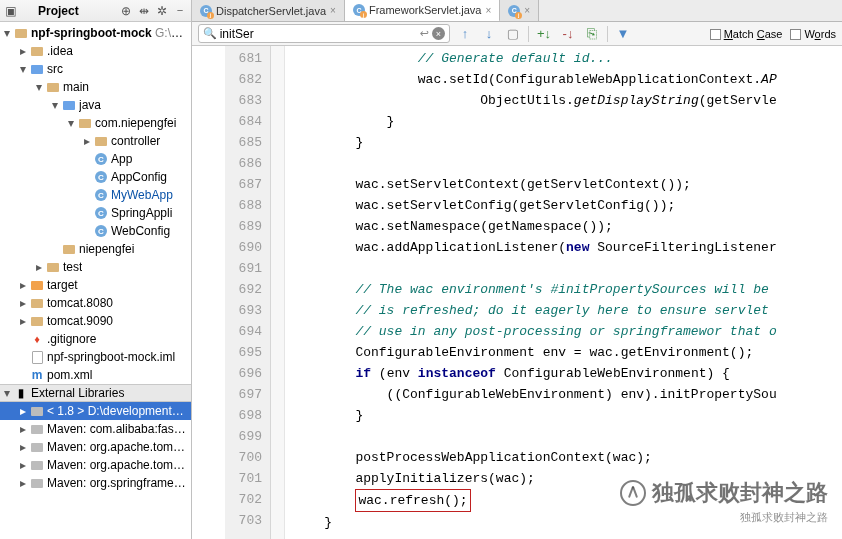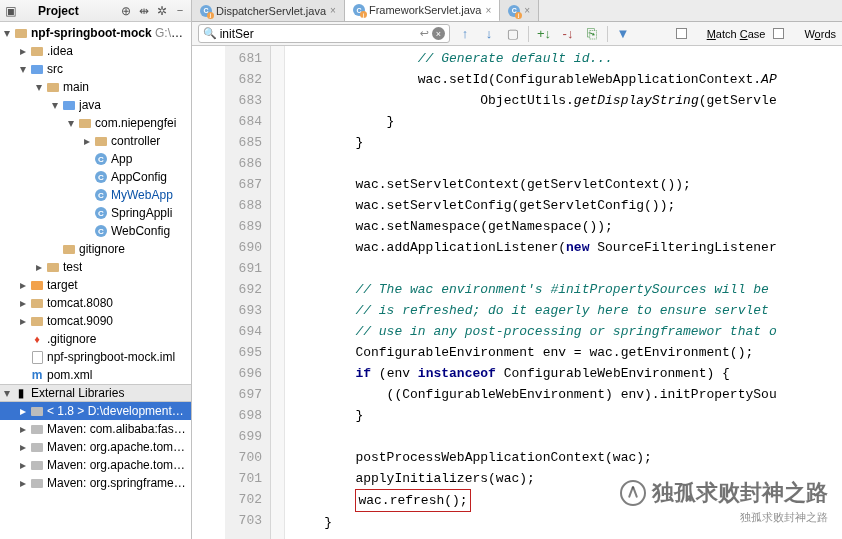--- a/index.html
+++ b/index.html
@@ -33,21 +33,21 @@
   .tab-icon::after { content: "j"; position: absolute; bottom: -2px; right: -2px; background: #f2a24c; border-radius: 50%; width: 7px; height: 7px; font-size: 5px; display: flex; align-items: center; justify-content: center; }
   .tab-close { color: #888; font-size: 10px; }
   .searchbar { height: 24px; background: #f5f5f5; border-bottom: 1px solid #c8c8c8; display: flex; align-items: center; padding: 0 6px; gap: 6px; }
   .search-field { flex: 0 0 252px; display: flex; align-items: center; background: #fff; border: 1px solid #bbb; border-radius: 3px; height: 19px; padding: 0 4px; gap: 3px; }
   .search-field input { border: none; outline: none; flex: 1; font-size: 12px; font-family: inherit; }
   .sicon { color: #888; font-size: 11px; }
   .nav-icons { display: flex; align-items: center; gap: 6px; }
   .nav-icons .ni { width: 18px; height: 18px; display: inline-flex; align-items: center; justify-content: center; color: #4a86c7; font-size: 13px; }
   .nav-icons .sep { width: 1px; height: 16px; background: #ccc; }
   .match-opts { margin-left: auto; display: flex; align-items: center; gap: 8px; font-size: 11px; }
-  .match-opts label { display: flex; align-items: flex-start; gap: 20px; }
+  .match-opts label { display: flex; align-items: flex-end; gap: 3px; }
   .match-opts .cbox { width: 11px; height: 11px; border: 1px solid #888; background: #fff; }
   .editor { flex: 1; display: flex; font-family: "Consolas","Courier New",monospace; font-size: 13px; overflow: hidden; background: #fff; position: relative; margin-left: 33px; }
   .gutter { width: 46px; background: #f0f0f0; color: #9e9e9e; text-align: right; padding-right: 8px; border-right: 1px solid #d6d6d6; line-height: 21px; padding-top: 2px; }
   .marker-col { width: 14px; background: #f7f7f7; border-right: 1px solid #e5e5e5; }
   .code { flex: 1; padding: 2px 0 0 8px; line-height: 21px; white-space: pre; overflow: hidden; color: #000; }
   .kw { color: #000080; font-weight: bold; }
   .cm { color: #0f766e; font-style: italic; }
   .it { font-style: italic; }
   .box { border: 1px solid #c02020; padding: 0 2px; display: inline-block; }
   .watermark { position: absolute; right: 14px; bottom: 14px; text-align: right; color: rgba(0,0,0,0.55); pointer-events: none; }
@@ -158,21 +158,21 @@
             <span class="ticon">
               <span class="circ c">C</span>
             </span>
             <span class="tree-label">WebConfig</span>
           </li>
         <li class="tree-row" style="padding-left:50px">
             <span class="chev blank">▸</span>
             <span class="ticon">
               <span class="folder"></span>
             </span>
-            <span class="tree-label">gitignore</span>
+            <span class="tree-label">niepengfei</span>
           </li>
         <li class="tree-row" style="padding-left:34px">
             <span class="chev">▸</span>
             <span class="ticon">
               <span class="folder"></span>
             </span>
             <span class="tree-label">test</span>
           </li>
         <li class="tree-row" style="padding-left:18px">
             <span class="chev">▸</span>

